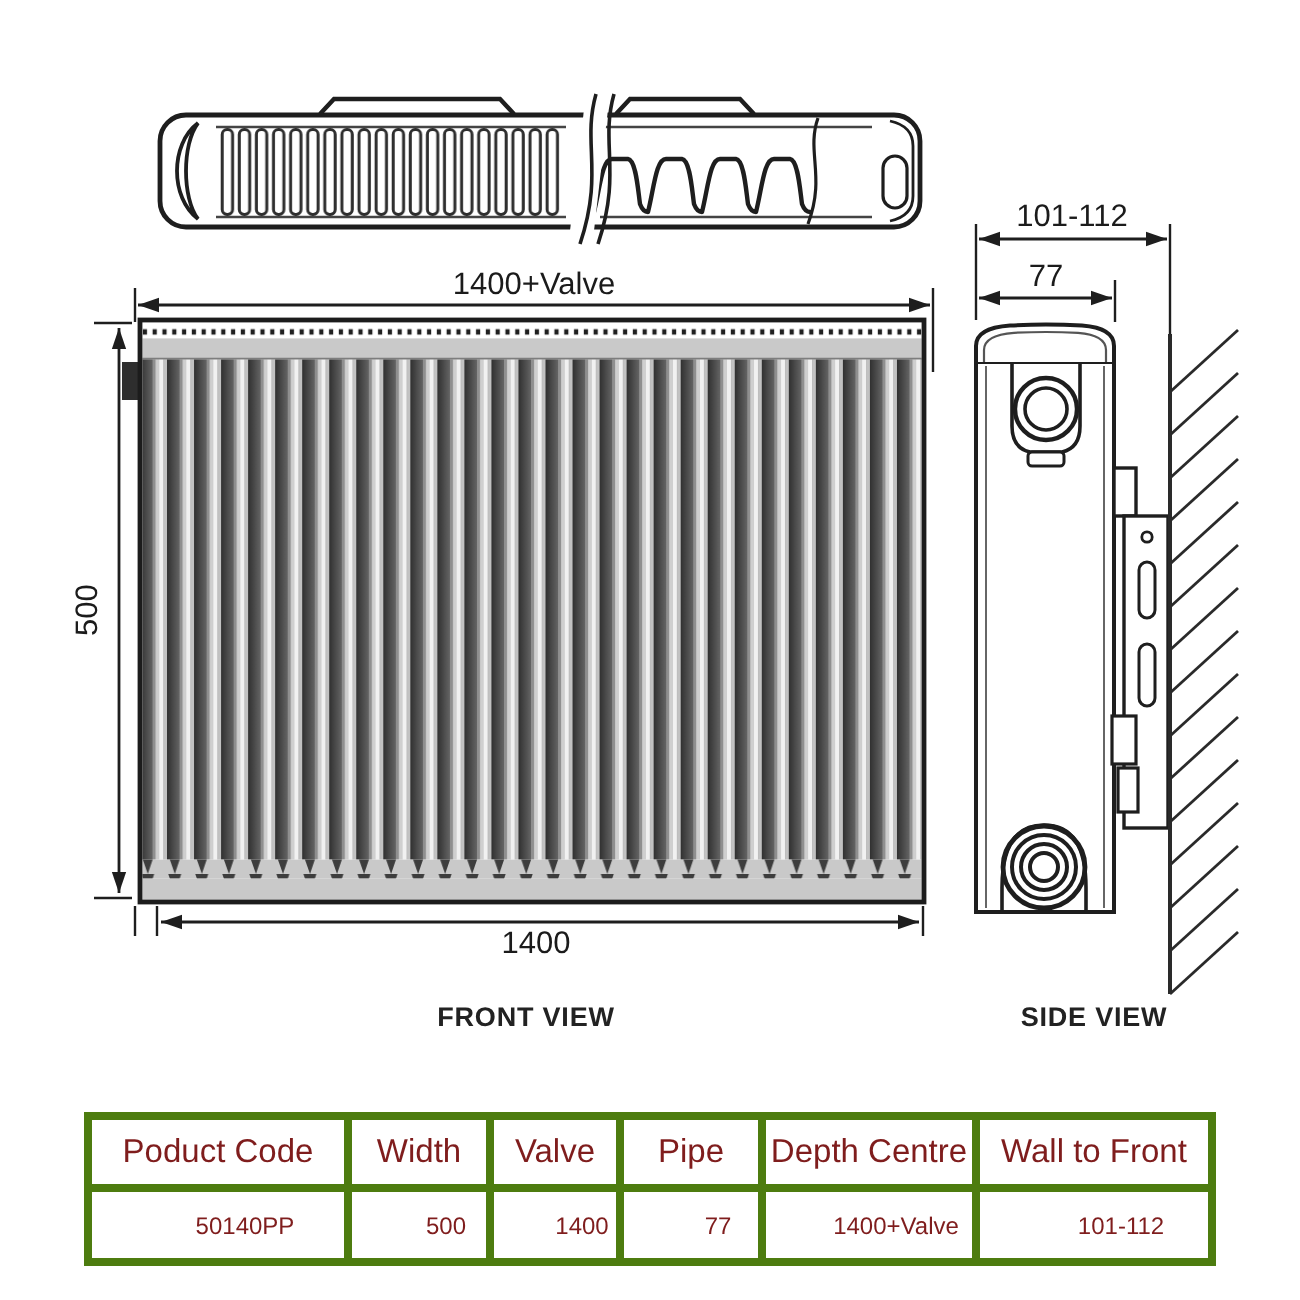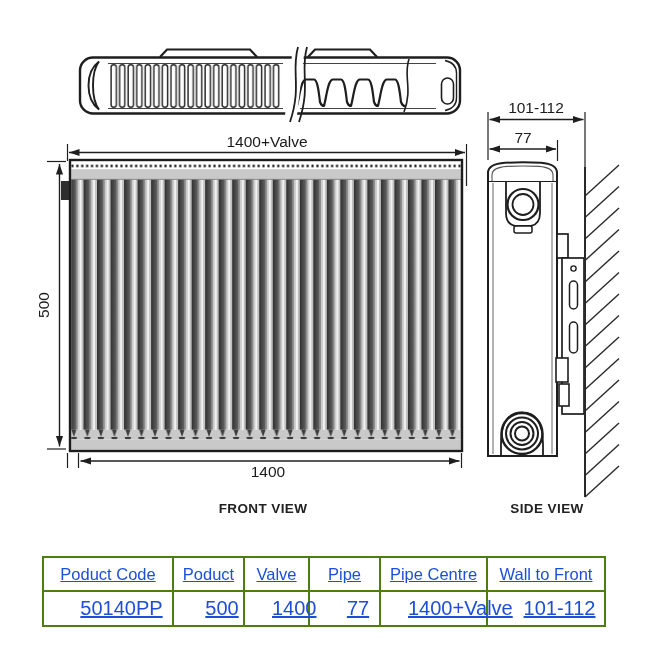--- a/index.html
+++ b/index.html
@@ -3,24 +3,24 @@
 <meta charset="utf-8">
 <style>
   html,body{margin:0;padding:0;background:#fff;}
   .page{position:relative;width:650px;height:650px;background:#ffffff;overflow:hidden;
         font-family:"Liberation Sans",sans-serif;}
   svg text{font-family:"Liberation Sans",sans-serif;fill:#1b1b1b;}
   .dim-text{font-size:15.5px;}
   .view-label{font-size:13.5px;font-weight:bold;letter-spacing:.4px;fill:#222;}
   table.spec{position:absolute;left:42px;top:556px;width:562px;height:67px;
              border-collapse:collapse;table-layout:fixed;background:#fff;}
-  table.spec th,table.spec td{border:2px solid #4d7c0f;text-align:center;vertical-align:middle;
-             color:#1d4ed8;font-weight:400;padding:0;text-decoration:underline;}
+  table.spec th,table.spec td{border:4px solid #4d7c0f;text-align:center;vertical-align:middle;
+             color:#7f1d1d;font-weight:400;padding:0;}
   table.spec th{font-size:16.5px;height:32px;}
-  table.spec td{font-size:20px;height:33px;padding-left:27px;}
+  table.spec td{font-size:12px;height:33px;padding-left:27px;}
 </style>
 </head>
 <body>
 
 <div class="page">
 
 <svg width="650" height="545" viewBox="0 0 650 545">
   <defs>
     <marker id="arr" viewBox="0 0 10 8" refX="10" refY="4" markerWidth="10.5" markerHeight="8.5" markerUnits="userSpaceOnUse" orient="auto-start-reverse">
       <path d="M0,0.6 L10,4 L0,7.4 Z" fill="#1e1e1e"></path>
@@ -170,24 +170,24 @@
     <col style="width:130px">
         <col style="width:71px">
         <col style="width:65px">
     <col style="width:71px">
         <col style="width:107px">
         <col style="width:118px">
   </colgroup>
   <thead>
     <tr>
       <th>Poduct Code</th>
-      <th>Poduct</th>
+      <th>Width</th>
       <th>Valve</th>
       <th>Pipe</th>
-      <th>Pipe Centre</th>
+      <th>Depth Centre</th>
       <th>Wall to Front</th>
     </tr>
   </thead>
   <tbody>
     <tr>
       <td>50140PP</td>
       <td>500</td>
       <td>1400</td>
       <td>77</td>
       <td>1400+Valve</td>

